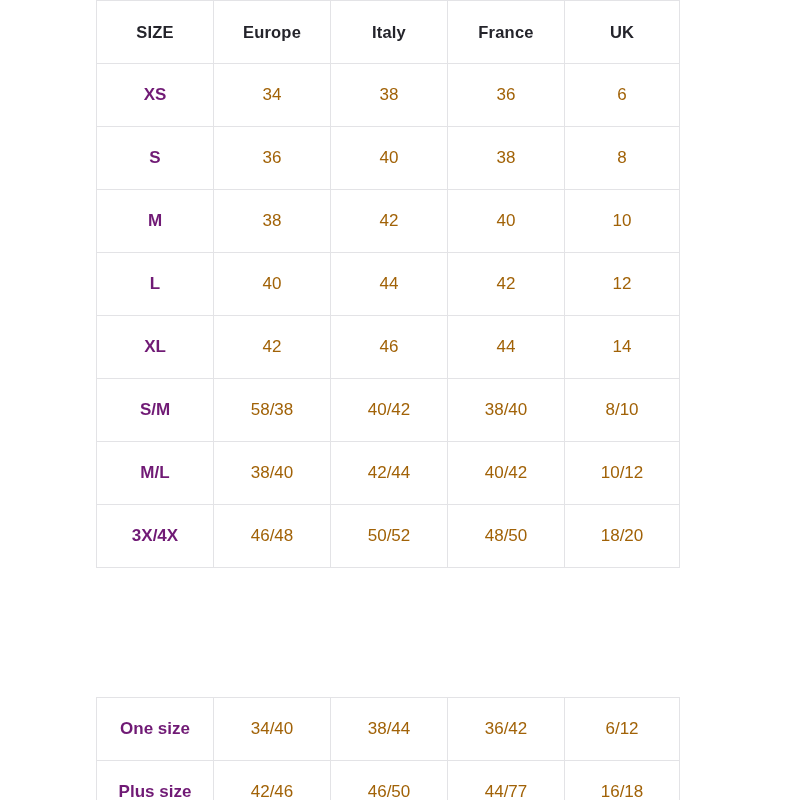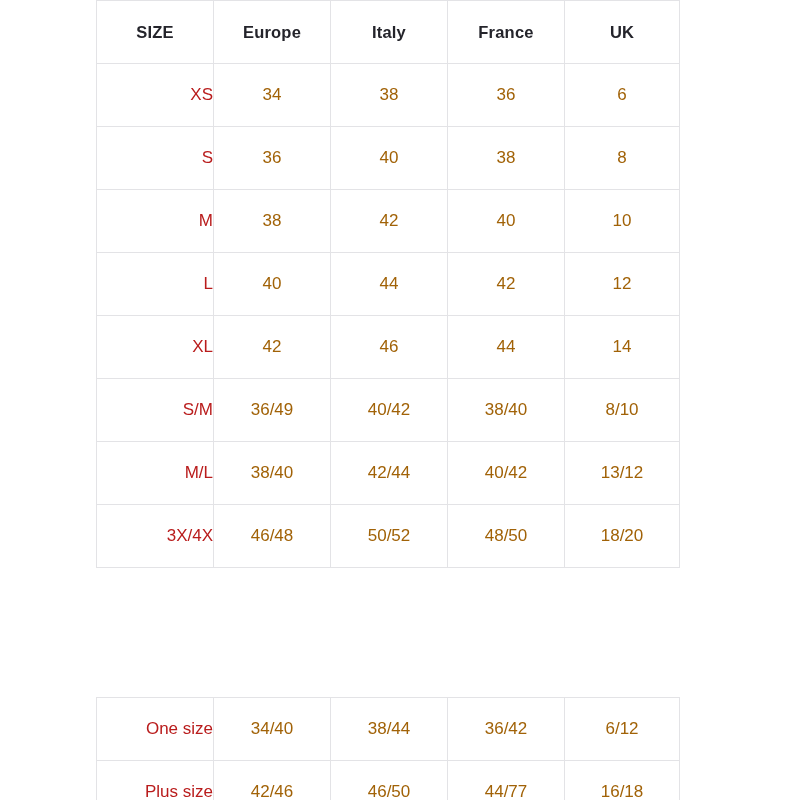--- a/index.html
+++ b/index.html
@@ -47,24 +47,23 @@
   table.size-table col.c-fr   { width: 117px; }
   table.size-table col.c-uk   { width: 115px; }
 
   table.size-table thead th {
     font-weight: 700;
     font-size: 16.5px;
     letter-spacing: .2px;
     color: #24242b;
   }
   table.size-table tbody td.rowlabel {
-    font-weight: 400;
+    font-weight: 700;
     font-size: 17px;
-    color: #b91c1c;
-    text-align: right;
+    color: #701a75;
   }
   table.size-table tbody td.val {
     font-weight: 400;
     color: #a16207;
   }
   .table-extra table.size-table td { height: 63px; }
   .table-extra td.rowlabel { font-size: 16.5px; }
 </style>
 </head>
 <body>
@@ -120,31 +119,31 @@
         </tr>
         <tr>
           <td class="rowlabel">XL</td>
           <td class="val">42</td>
           <td class="val">46</td>
           <td class="val">44</td>
           <td class="val">14</td>
         </tr>
         <tr>
           <td class="rowlabel">S/M</td>
-          <td class="val">36/49</td>
+          <td class="val">58/38</td>
           <td class="val">40/42</td>
           <td class="val">38/40</td>
           <td class="val">8/10</td>
         </tr>
         <tr>
           <td class="rowlabel">M/L</td>
           <td class="val">38/40</td>
           <td class="val">42/44</td>
           <td class="val">40/42</td>
-          <td class="val">13/12</td>
+          <td class="val">10/12</td>
         </tr>
         <tr>
           <td class="rowlabel">3X/4X</td>
           <td class="val">46/48</td>
           <td class="val">50/52</td>
           <td class="val">48/50</td>
           <td class="val">18/20</td>
         </tr>
       </tbody>
     </table>

